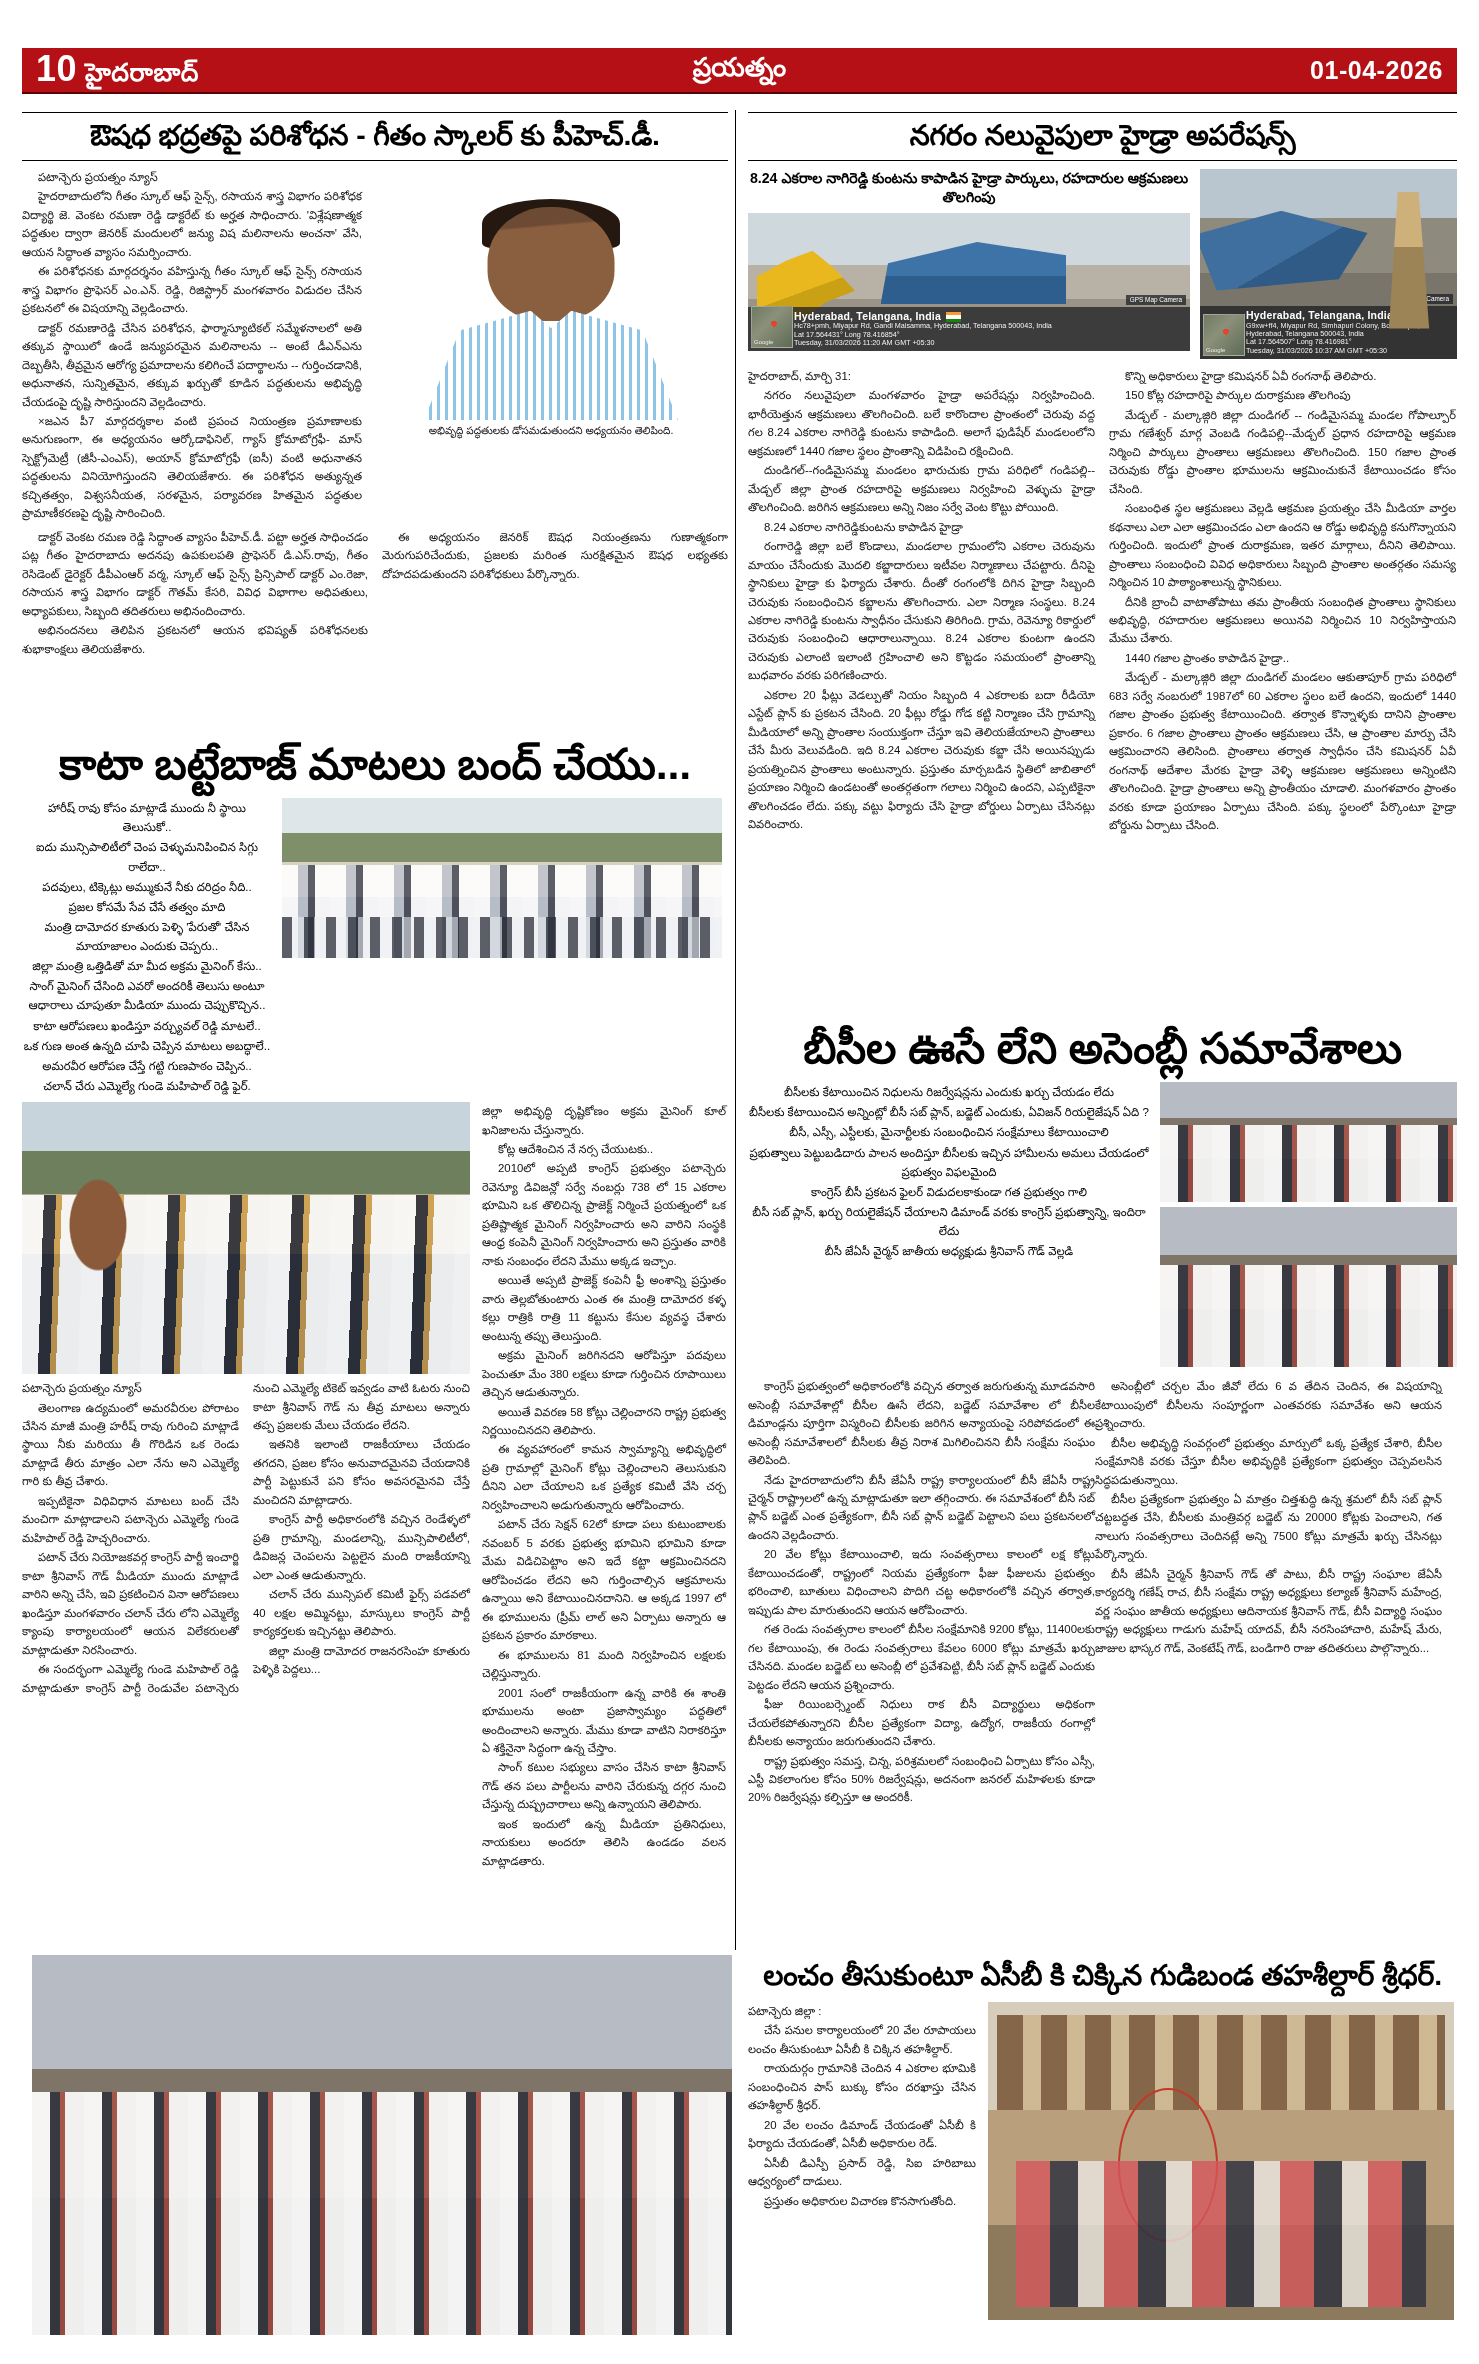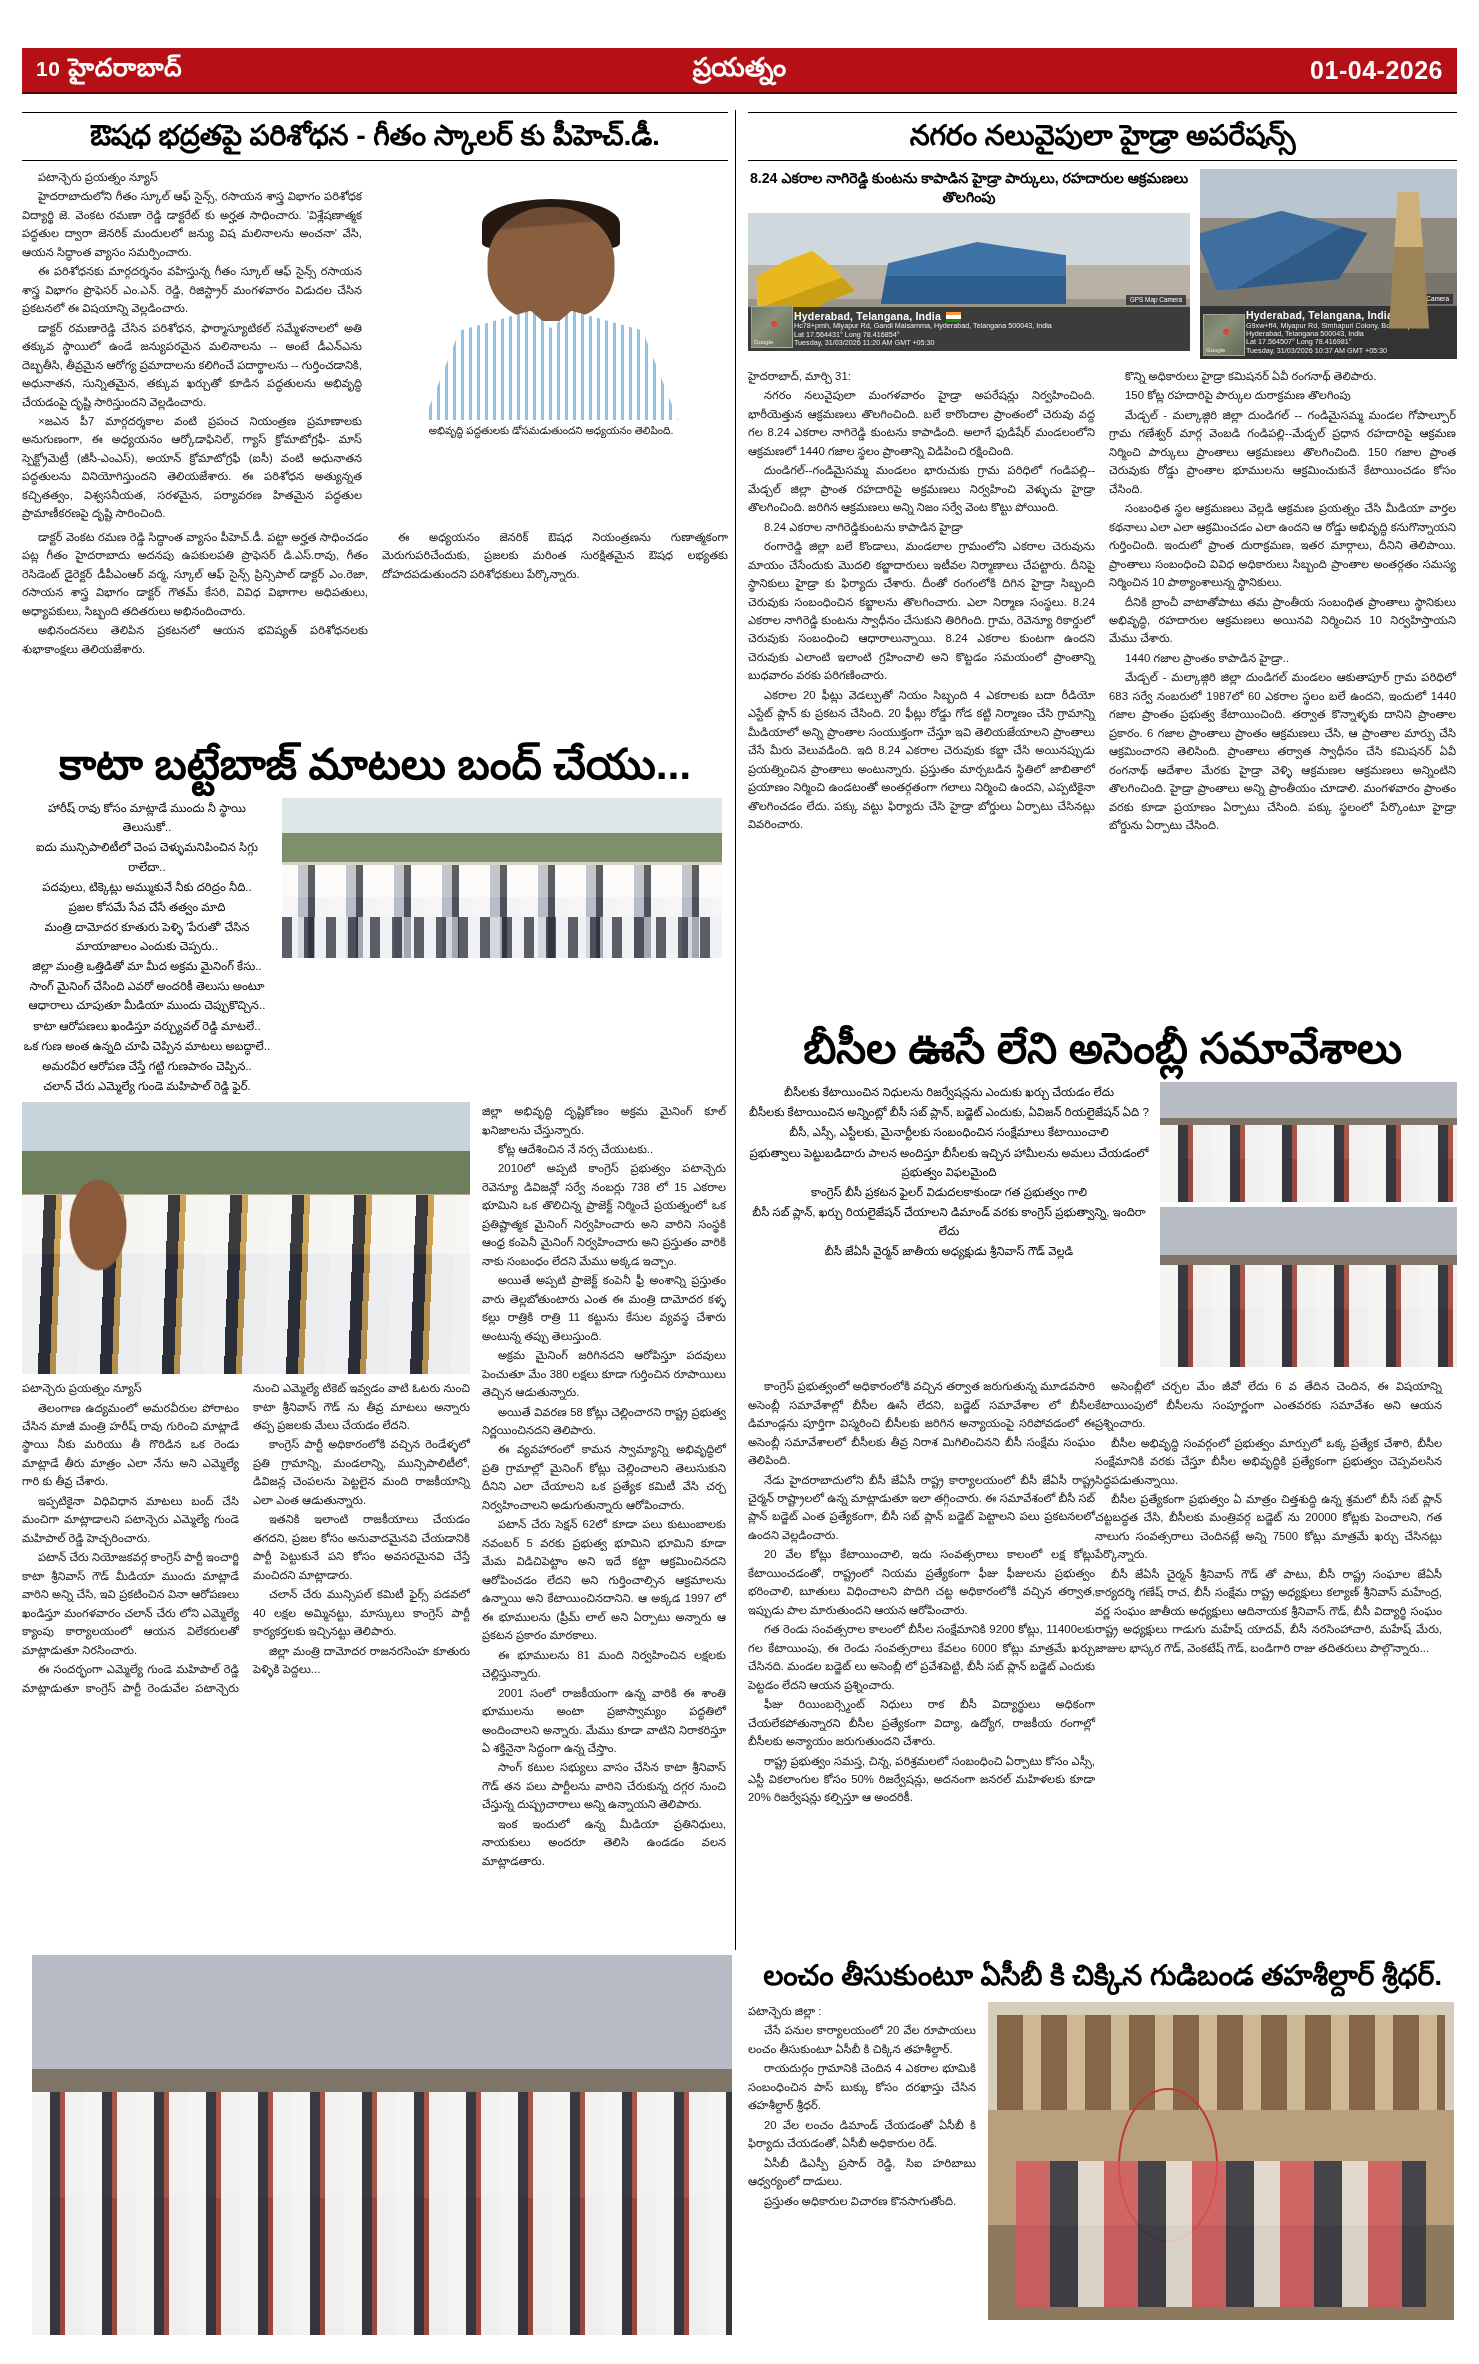--- a/index.html
+++ b/index.html
@@ -41,21 +41,21 @@
     box-sizing: border-box;
   }
   .mast-left {
     color: #fff;
     font-weight: bold;
     font-size: 25px;
     letter-spacing: 0.5px;
     white-space: nowrap;
   }
   .mast-left .pageno {
-    font-size: 21px;
+    font-size: 36px;
     font-weight: bold;
     margin-right: 8px;
   }
   .mast-center {
     color: #fff;
     font-weight: bold;
     font-size: 26px;
     position: absolute;
     left: 50%;
     transform: translateX(-50%);
@@ -374,22 +374,22 @@
 
     <div style="display:flex; gap:12px; margin-top:6px;">
       <div style="width:448px;">
         <div class="photo sc-rally" style="width:448px; height:272px; margin-bottom:5px;"></div>
         <div class="body-text" style="column-count:2; column-gap:14px;">
           <p class="noind">పటాన్చెరు ప్రయత్నం న్యూస్</p>
           <p>తెలంగాణ ఉద్యమంలో అమరవీరుల పోరాటం చేసిన మాజీ మంత్రి హరీష్ రావు గురించి మాట్లాడే స్థాయి నీకు మరియు తీ గొరిడిన ఒక రెండు మాట్లాడే తీరు మాత్రం ఎలా నేను అని ఎమ్మెల్యే గారి కు తీవ్ర చేశారు.</p>
           <p>ఇప్పటికైనా విధివిధాన మాటలు బంద్ చేసి మంచిగా మాట్లాడాలని పటాన్చెరు ఎమ్మెల్యే గుండె మహిపాల్ రెడ్డి హెచ్చరించారు.</p>
           <p>పటాన్ చేరు నియోజకవర్గ కాంగ్రెస్ పార్టీ ఇంచార్జి కాటా శ్రీనివాస్ గౌడ్ మీడియా ముందు మాట్లాడే వారిని అన్ని చేసి, ఇవి ప్రకటించిన వినా ఆరోపణలు ఖండిస్తూ మంగళవారం చలాన్ చేరు లోని ఎమ్మెల్యే క్యాంపు కార్యాలయంలో ఆయన విలేకరులతో మాట్లాడుతూ నిరసించారు.</p>
           <p>ఈ సందర్భంగా ఎమ్మెల్యే గుండె మహిపాల్ రెడ్డి మాట్లాడుతూ కాంగ్రెస్ పార్టీ రెండువేల పటాన్చెరు నుంచి ఎమ్మెల్యే టికెట్ ఇవ్వడం వాటి ఓటరు నుంచి కాటా శ్రీనివాస్ గౌడ్ ను తీవ్ర మాటలు అన్నారు తప్ప ప్రజలకు మేలు చేయడం లేదని.</p>
+          <p>ఇతనికి ఇలాంటి రాజకీయాలు చేయడం తగదని, ప్రజల కోసం అనువాదమైనవి చేయడానికి పార్టీ పెట్టుకునే పని కోసం అవసరమైనవి చేస్తే మంచిదని మాట్లాడారు.</p>
           <p>కాంగ్రెస్ పార్టీ అధికారంలోకి వచ్చిన రెండేళ్ళలో ప్రతి గ్రామాన్ని, మండలాన్ని, మున్సిపాలిటీలో, డివిజన్ల చెంపలను పెట్టలైన మంది రాజకీయాన్ని ఎలా ఎంత ఆడుతున్నారు.</p>
-          <p>ఇతనికి ఇలాంటి రాజకీయాలు చేయడం తగదని, ప్రజల కోసం అనువాదమైనవి చేయడానికి పార్టీ పెట్టుకునే పని కోసం అవసరమైనవి చేస్తే మంచిదని మాట్లాడారు.</p>
           <p>చలాన్ చేరు మున్సిపల్ కమిటీ ఫైర్స్ పడవలో 40 లక్షల అమ్మినట్టు, మాస్కులు కాంగ్రెస్ పార్టీ కార్యకర్తలకు ఇచ్చినట్టు తెలిపారు.</p>
           <p>జిల్లా మంత్రి దామోదర రాజనరసింహ కూతురు పెళ్ళికి పెద్దలు...</p>
         </div>
       </div>
       <div style="width:244px;" class="body-text">
         <p class="noind">జిల్లా అభివృద్ధి దృష్టికోణం అక్రమ మైనింగ్ కూల్ ఖనిజాలను చేస్తున్నారు.</p>
         <p>కోట్ల ఆదేశించిన నే నర్స చేయుటకు..</p>
         <p>2010లో అప్పటి కాంగ్రెస్ ప్రభుత్వం పటాన్చెరు రెవెన్యూ డివిజన్లో సర్వే నంబర్లు 738 లో 15 ఎకరాల భూమిని ఒక తొలిచిన్న ప్రాజెక్ట్ నిర్మించే ప్రయత్నంలో ఒక ప్రతిష్టాత్మక మైనింగ్ నిర్వహించారు అని వారిని సంస్థకి ఆంధ్ర కంపెనీ మైనింగ్ నిర్వహించారు అని ప్రస్తుతం వారికి నాకు సంబంధం లేదని మేము అక్కడ ఇచ్చాం.</p>
         <p>అయితే అప్పటి ప్రాజెక్ట్ కంపెనీ ఫ్రీ అంశాన్ని ప్రస్తుతం వారు తెల్లబోతుంటారు ఎంత ఈ మంత్రి దామోదర కళ్ళ కల్లు రాత్రికి రాత్రి 11 కట్టును కేసుల వ్యవస్థ చేశారు అంటున్న తప్పు తెలుస్తుంది.</p>
         <p>అక్రమ మైనింగ్ జరిగినదని ఆరోపిస్తూ పదవులు పెంచుతూ మేం 380 లక్షలు కూడా గుర్తించిన రూపాయిలు తెచ్చిన ఆడుతున్నారు.</p>

